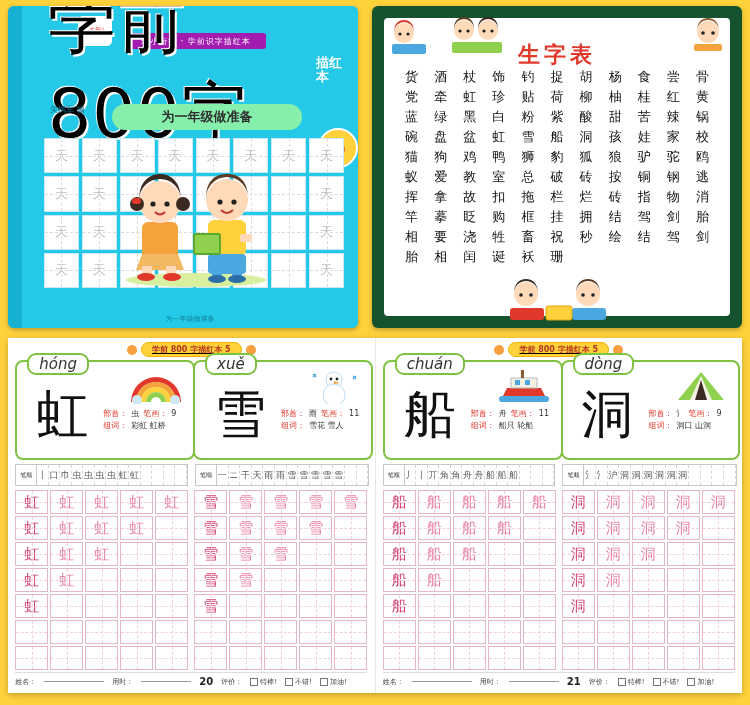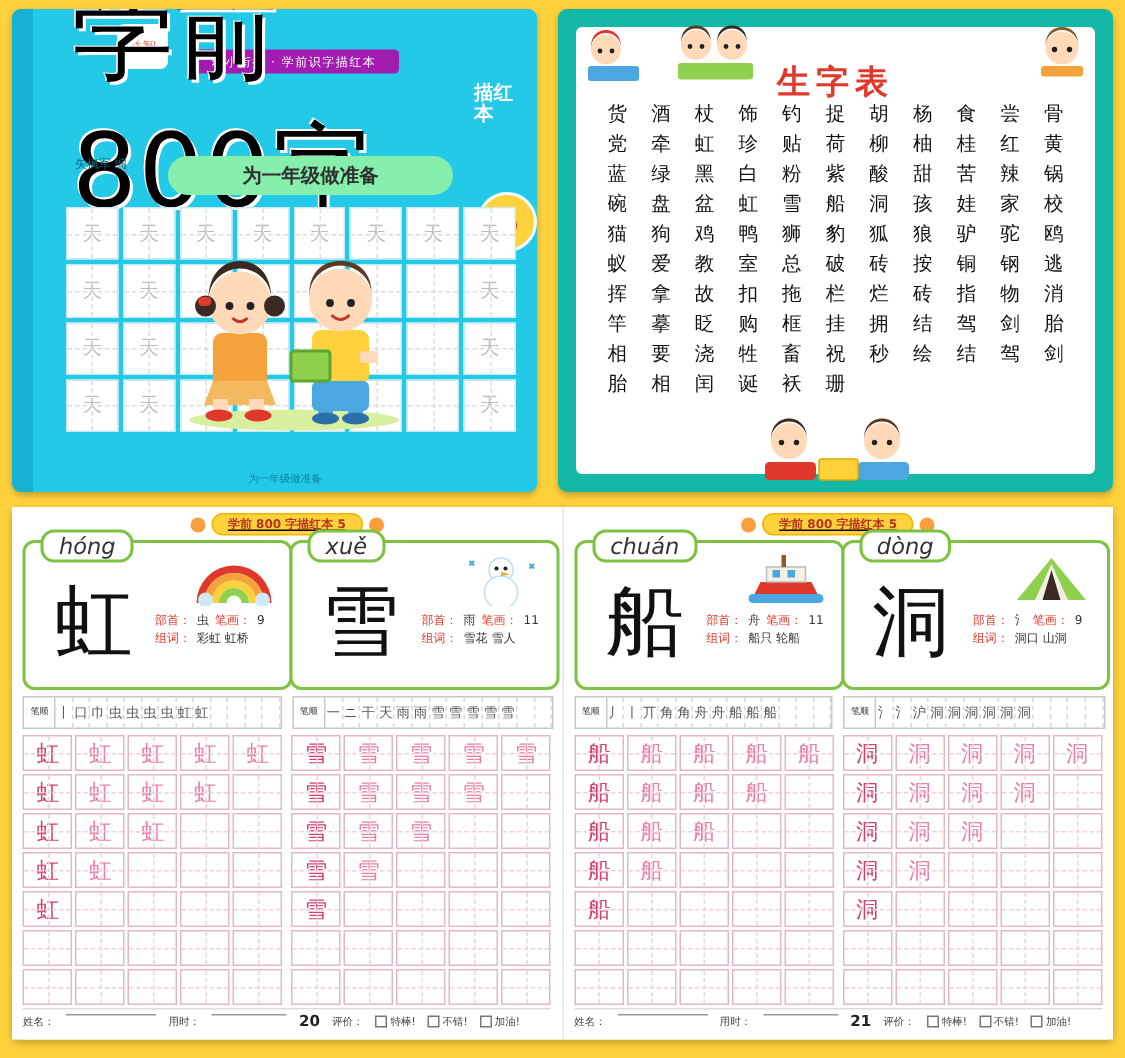--- a/index.html
+++ b/index.html
@@ -68,21 +68,21 @@
   .cover-kids{
     position:absolute;left:86px;top:152px;width:176px;height:130px;
   }
   .cover-footer{
     position:absolute;left:0;bottom:4px;width:100%;text-align:center;font-size:7px;color:#0d7d96;
   }
 
   
   .charlist{
     position:absolute;left:372px;top:6px;width:370px;height:322px;
-    background:#14b8a6;border-radius:6px;overflow:hidden;
+    background:#14532d;border-radius:6px;overflow:hidden;
     box-shadow:0 2px 5px rgba(0,0,0,.25);
   }
   .charlist-inner{
     position:absolute;left:12px;top:12px;right:12px;bottom:12px;background:#fff;border-radius:4px;
   }
   .charlist-title{
     position:absolute;left:0;top:22px;width:100%;text-align:center;
     font-size:22px;font-weight:bold;color:#e0392c;letter-spacing:4px;
   }
   .charlist-grid{
@@ -146,21 +146,21 @@
   }
   .pcell.dark{color:#d23f6e;}
   .pcell.empty{color:transparent;}
   .pcell::before{content:"";position:absolute;left:0;top:50%;width:100%;border-top:1px dashed #f0d2dd;}
   .pcell::after{content:"";position:absolute;left:50%;top:0;height:100%;border-left:1px dashed #f0d2dd;}
 
   .split-two{position:absolute;top:152px;left:2%;width:96%;height:175px;display:flex;gap:6px;}
   .halfcol{flex:1;display:grid;grid-template-columns:repeat(5,1fr);grid-auto-rows:24px;gap:2px;}
 
   .page-footer{
-    position:absolute;left:2%;bottom:6px;width:96%;display:flex;align-items:flex-start;
+    position:absolute;left:2%;bottom:6px;width:96%;display:flex;align-items:center;
     font-size:7px;color:#444;gap:8px;border-top:1px solid #ddd;padding-top:3px;
   }
   .page-footer .pg{font-weight:bold;font-size:10px;color:#222;}
   .chk{display:inline-flex;align-items:center;gap:2px;}
   .chkbox{width:6px;height:6px;border:1px solid #777;display:inline-block;}
 
   
   svg{display:block;}
 </style>
 </head>

